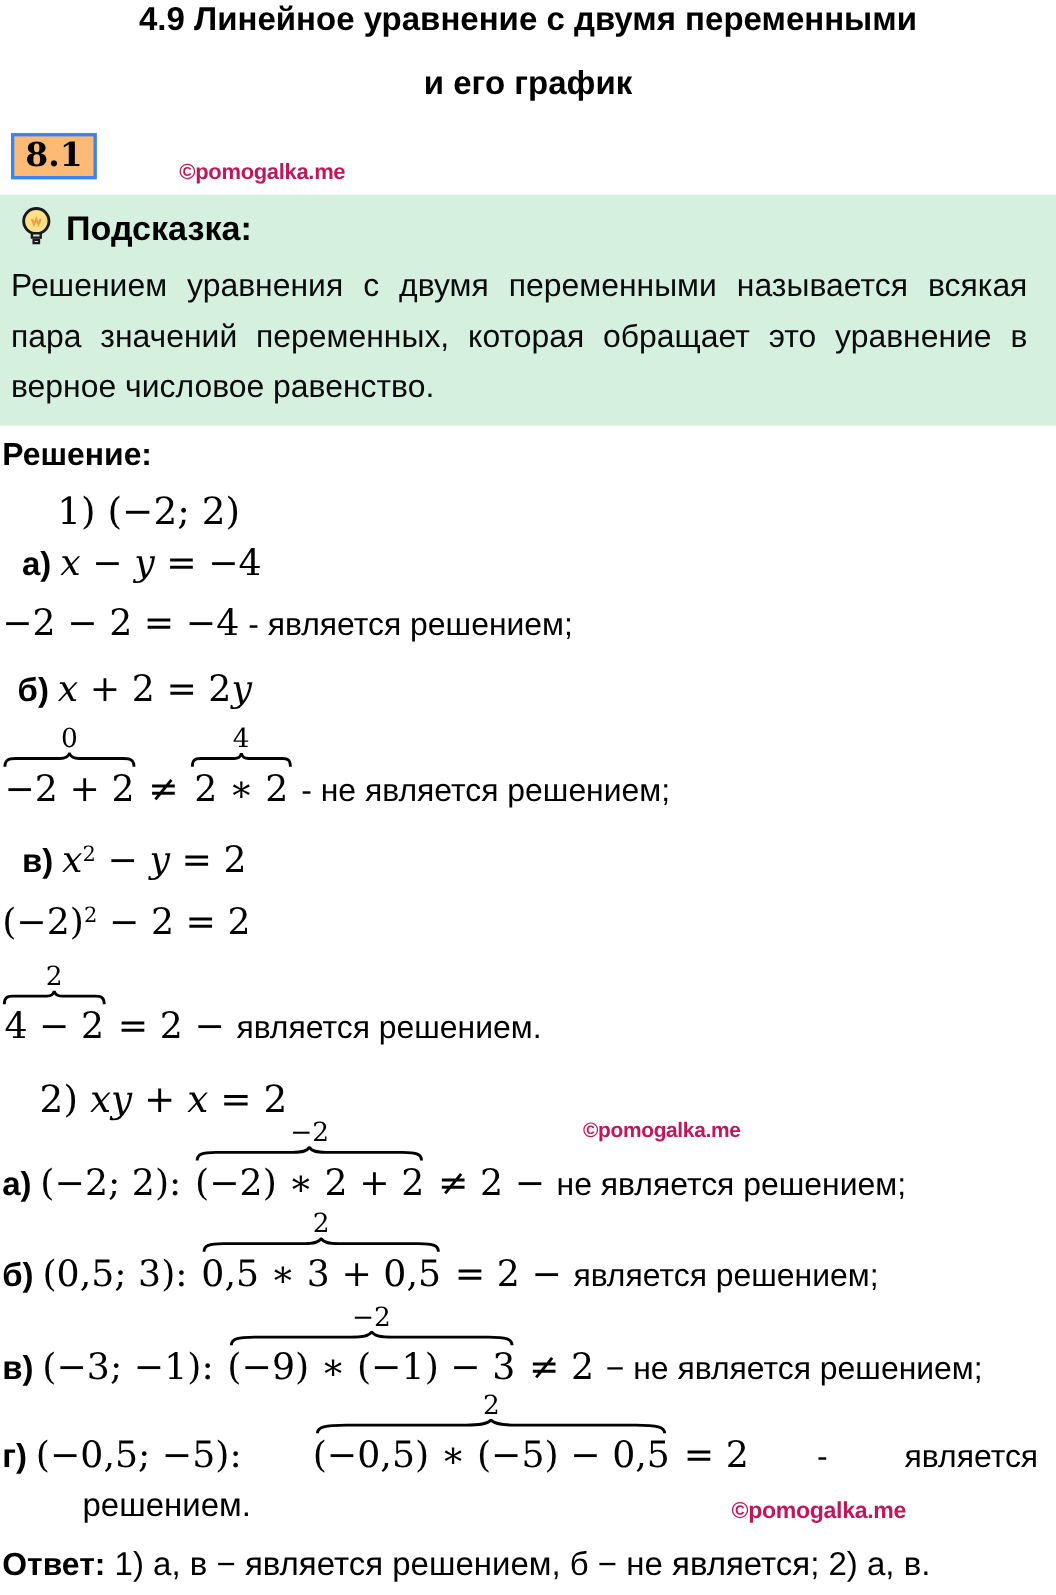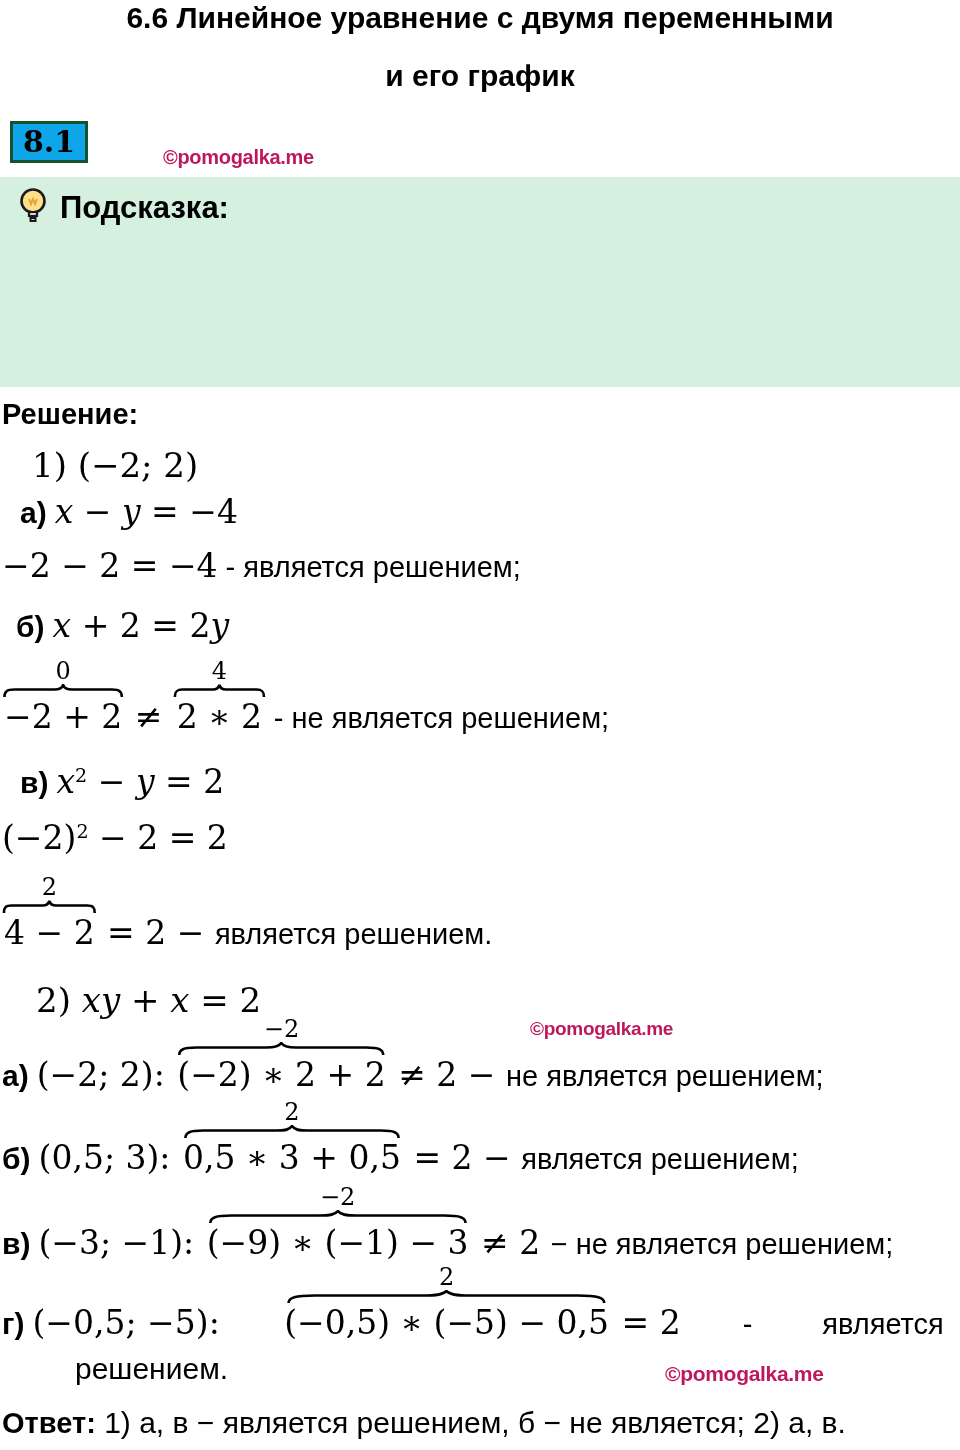--- a/index.html
+++ b/index.html
@@ -3,21 +3,21 @@
 <meta charset="utf-8">
 <style>
   html,body{margin:0;padding:0;}
   body{
     width:960px;height:1450px;position:relative;background:#ffffff;
     font-family:"Liberation Sans",sans-serif;color:#000;overflow:hidden;
   }
   .abs{position:absolute;}
   .title{left:0;width:960px;text-align:center;font-weight:bold;font-size:30px;line-height:34px;}
   .badge{
-    top:121px;left:10px;border:3px solid #14532d;background:#0ea5e9;
+    top:121px;left:10px;border:3px solid #3b82f6;background:#fdba74;
     font-family:"DejaVu Serif",serif;font-weight:bold;font-size:30px;
     padding:0 10px;line-height:36px;
   }
   .wm{font-weight:bold;letter-spacing:-0.3px;color:#be185d;}
   .wm1{top:146px;left:163px;font-size:20px;}
   .wm2{top:1018px;left:530px;font-size:19px;}
   .wm3{top:1362px;left:665px;font-size:21px;}
   .hintbox{
     top:177px;left:0;width:960px;height:210px;background:#d6f0e0;
     box-sizing:border-box;padding:10px 26px 0 10px;
@@ -36,41 +36,42 @@
   .brace{display:block;width:100%;height:13px;}
   .brace path{stroke:#000;fill:none;stroke-width:2.6;vector-effect:non-scaling-stroke;stroke-linecap:round;}
   .bexpr{display:block;font-family:"DejaVu Serif",serif;font-size:33px;padding:0 2px;text-align:center;}
   .answer{top:1406px;left:2px;font-size:30px;white-space:nowrap;}
   .answer b{font-size:29px;text-align:right;}
   .bulb{flex:0 0 auto;}
 </style>
 </head>
 <body>
 
-<div class="abs title" style="top:1px;">6.6 Линейное уравнение с двумя переменными</div>
+<div class="abs title" style="top:1px;">4.9 Линейное уравнение с двумя переменными</div>
 <div class="abs title" style="top:59px;">и его график</div>
 
 <div class="abs badge">8.1</div>
 <div class="abs wm wm1">©pomogalka.me</div>
 
 <div class="abs hintbox" style="background: rgb(214, 240, 224);">
   <div class="hint-head">
     <svg class="bulb" width="30" height="42" viewBox="0 0 30 42">
       <circle cx="15" cy="14" r="11.5" fill="#FFE08A" stroke="#1a1a1a" stroke-width="2.6"></circle>
       <path d="M11,12 l2,5 l2,-5 l2,5 l2,-5" fill="none" stroke="#E8A13C" stroke-width="2"></path>
       <path d="M11,25 h8 v4 h-8 z" fill="#d8d8d8" stroke="#1a1a1a" stroke-width="2.2"></path>
       <path d="M12.5,31 h5 v3 h-5 z" fill="#d8d8d8" stroke="#1a1a1a" stroke-width="2"></path>
     </svg>
     <span>Подсказка:</span>
   </div>
+  <div class="hint-text">Решением уравнения с двумя переменными называется всякая пара значений переменных, которая обращает это уравнение в верное числовое равенство.</div>
 </div>
 
 <div class="abs resh">Решение:</div>
 
-<div class="abs mline math" style="top:445px;left:32px;font-size:34px;">1) (−2; 2)</div>
+<div class="abs mline math" style="top:445px;left:52px;font-size:34px;">1) (−2; 2)</div>
 
 <div class="abs mline" style="top:492px;left:20px;">
   <span class="lab">а)</span><span class="math"><span class="seg-var">x</span><span> − </span><span class="seg-var">y</span><span> = −4</span></span>
 </div>
 <div class="abs mline" style="top:546px;left:2px;">
   <span class="math">−2 − 2 = −4</span><span class="txt"> - является решением;</span>
 </div>
 
 <div class="abs mline" style="top:606px;left:16px;">
   <span class="lab">б)</span><span class="math"><span class="seg-var">x</span><span> + 2 = 2</span><span class="seg-var">y</span></span>

